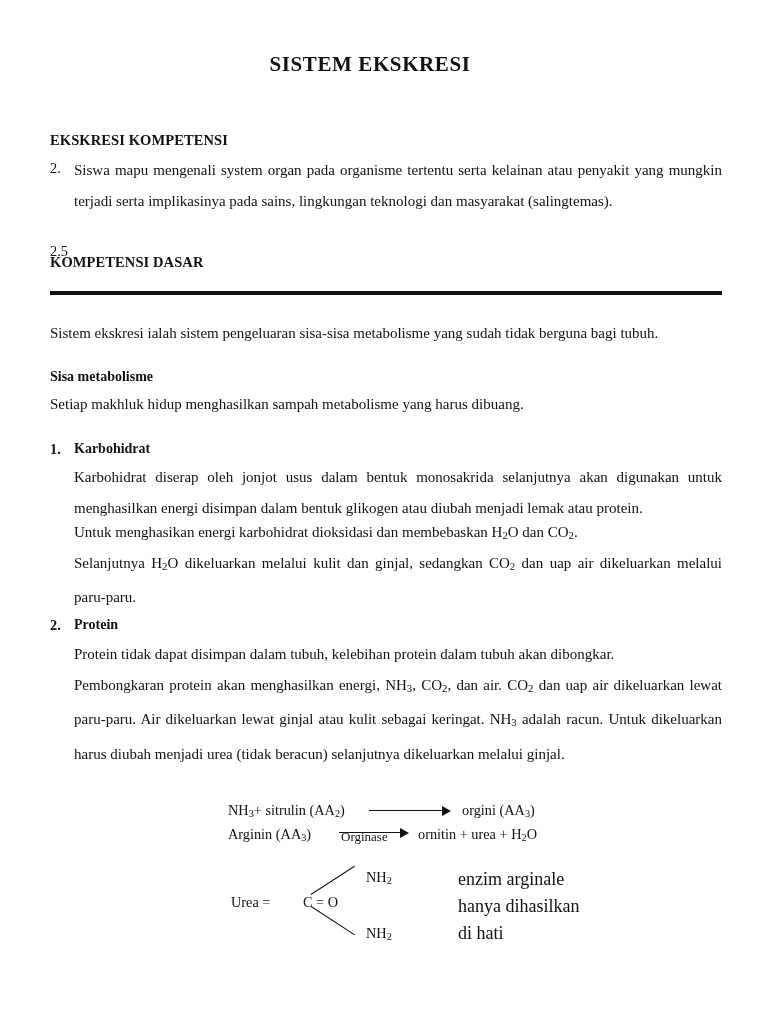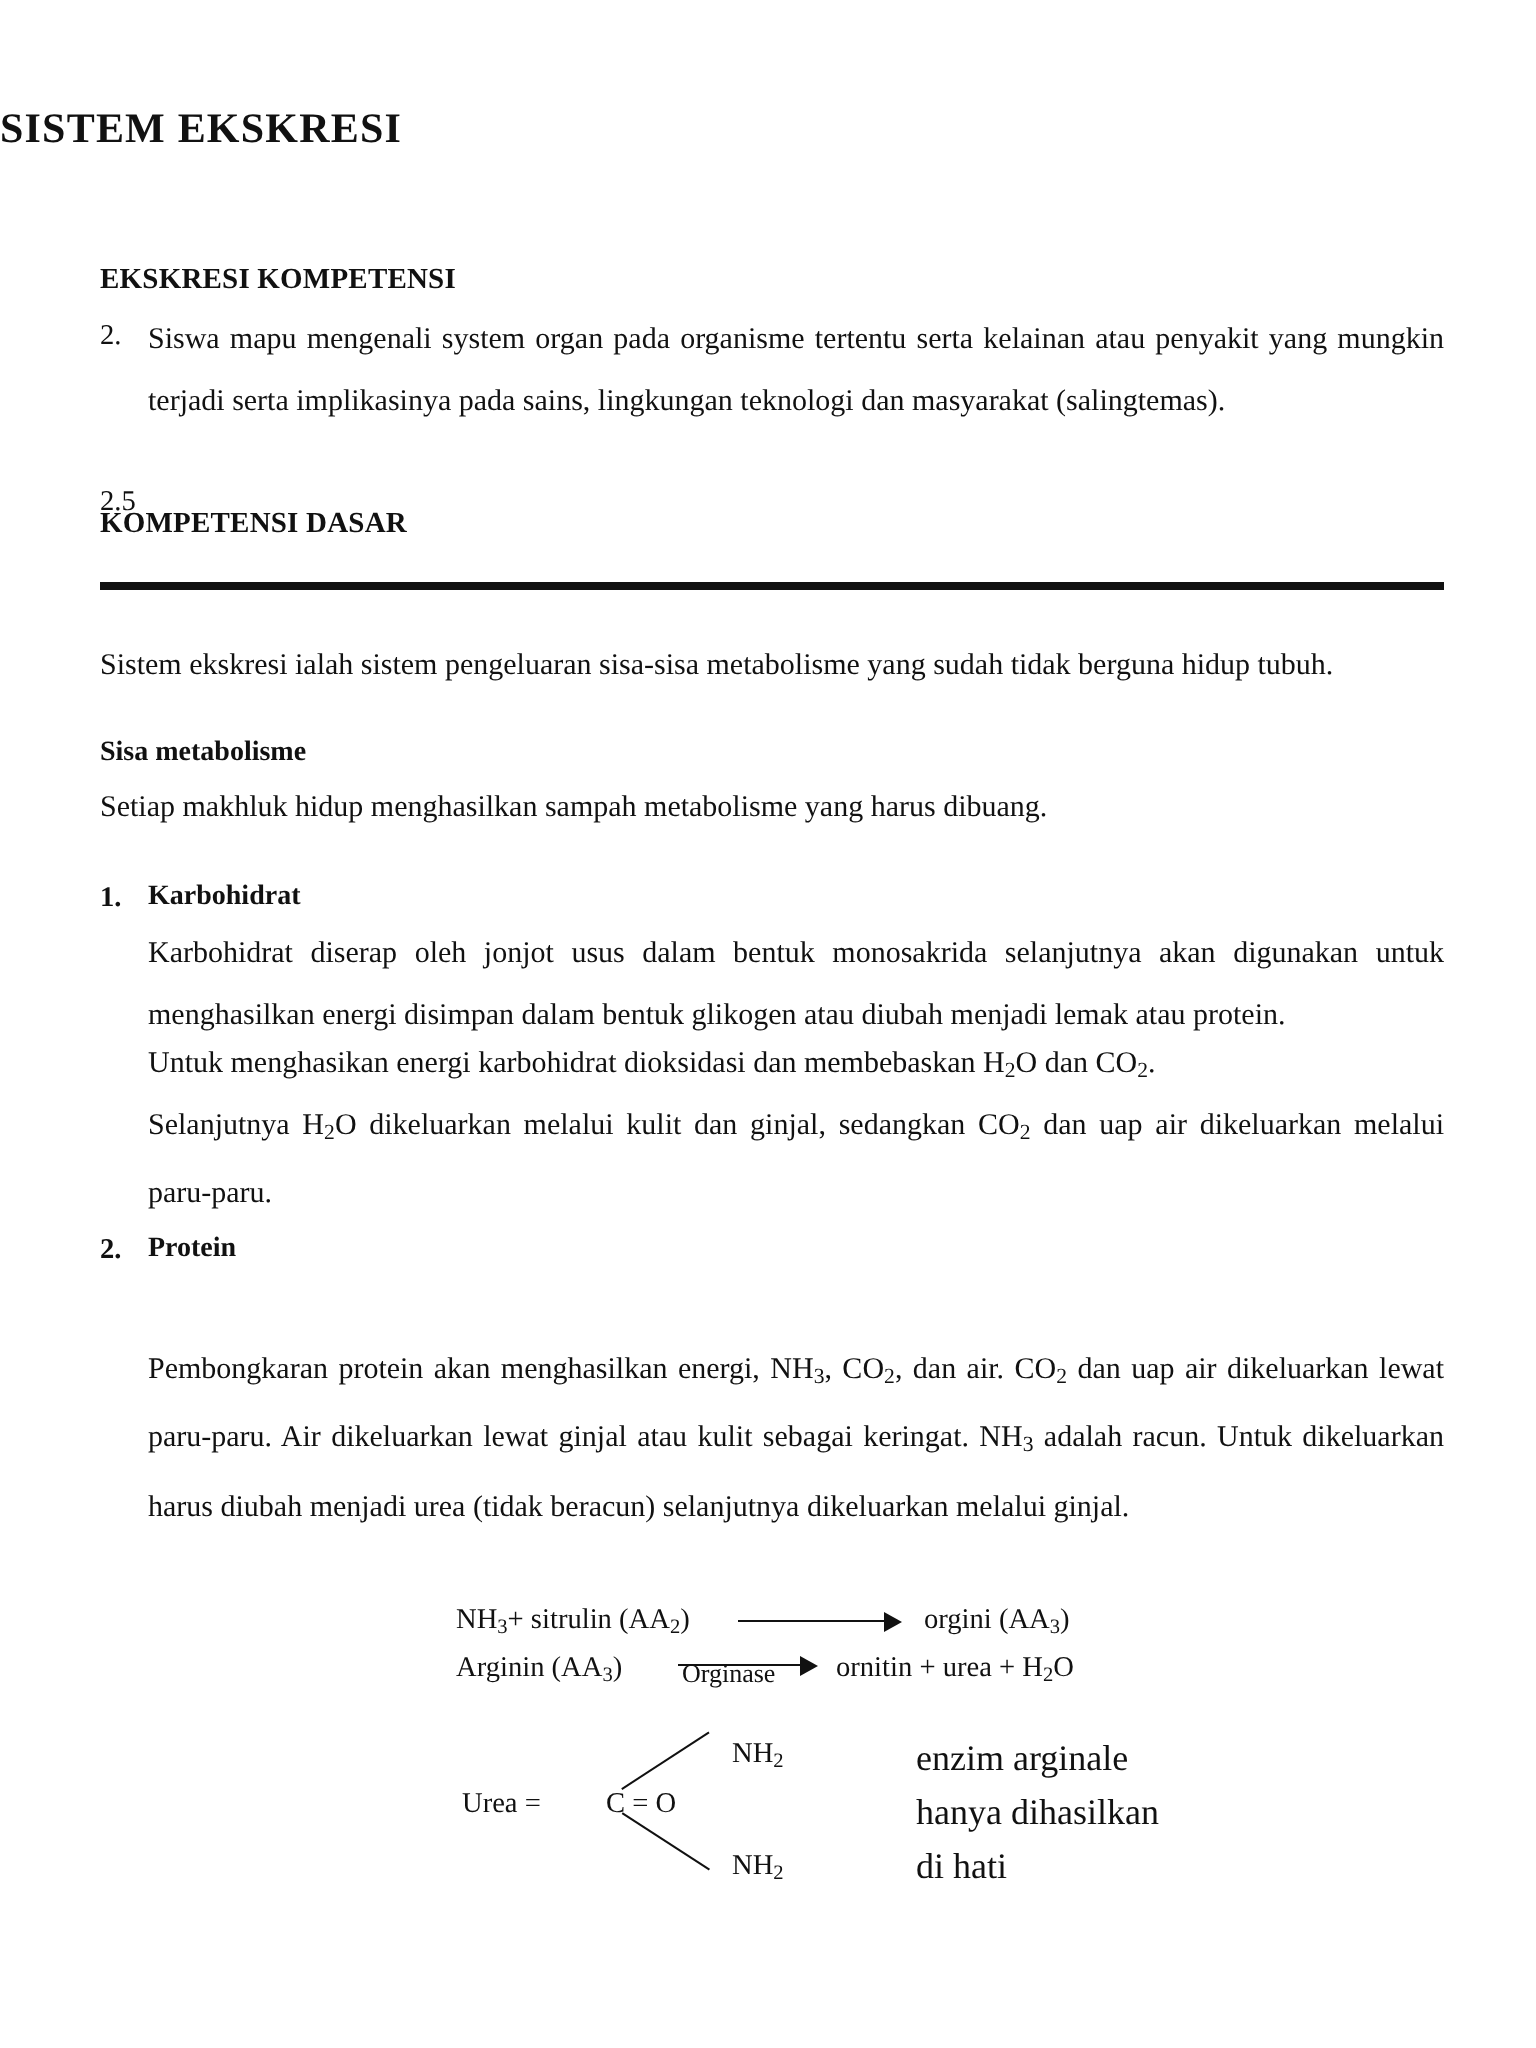--- a/index.html
+++ b/index.html
@@ -19,20 +19,21 @@
     position: absolute;
     left: 0; top: 0;
     width: 768px;
     height: 1024px;
     padding: 0;
   }
   .doc-title {
     position: absolute;
     left: 0; top: 52px;
     width: 740px;
+    text-align: center;
     font-size: 21px;
     font-weight: bold;
     letter-spacing: 0.6px;
     font-family: "Liberation Serif", "DejaVu Serif", serif;
   }
   .heading {
     position: absolute;
     font-size: 14.5px;
     font-weight: bold;
     letter-spacing: 0.1px;
@@ -125,40 +126,41 @@
 
   <div class="para" style="left:74px; top:155px; width:648px;">Siswa mapu mengenali system organ pada organisme tertentu serta kelainan atau penyakit yang mungkin terjadi serta implikasinya pada sains, lingkungan teknologi dan masyarakat (salingtemas).</div>
 
   <div class="heading" style="left:50px; top:214px;margin-top:40px;">KOMPETENSI DASAR</div>
 
   <div class="num-marker" style="left:50px; top:243px;">2.5</div>
 
 
   <div class="rule" style="left:50px; top:291px; width:672px; height:4px;"></div>
 
-  <div class="para para-left" style="left:50px; top:318px; width:672px;">Sistem ekskresi ialah sistem pengeluaran sisa-sisa metabolisme yang sudah tidak berguna hidup tubuh.</div>
+  <div class="para para-left" style="left:50px; top:318px; width:672px;">Sistem ekskresi ialah sistem pengeluaran sisa-sisa metabolisme yang sudah tidak berguna bagi tubuh.</div>
 
   <div class="subheading" style="left:50px; top:369px;">Sisa metabolisme</div>
 
   <div class="para para-left" style="left:50px; top:389px; width:672px;">Setiap makhluk hidup menghasilkan sampah metabolisme yang harus dibuang.</div>
 
   <div class="num-marker bold" style="left:50px; top:441px;">1.</div>
 
   <div class="subheading" style="left:74px; top:441px;">Karbohidrat</div>
 
   <div class="para" style="left:74px; top:462px; width:648px;">Karbohidrat diserap oleh jonjot usus dalam bentuk monosakrida selanjutnya akan digunakan untuk menghasilkan energi disimpan dalam bentuk glikogen atau diubah menjadi lemak atau protein.</div>
 
   <div class="para para-left" style="left:74px; top:517px; width:648px;">Untuk menghasikan energi karbohidrat dioksidasi dan membebaskan H<sub>2</sub>O dan CO<sub>2</sub>.</div>
 
   <div class="para" style="left:74px; top:548px; width:648px;">Selanjutnya H<sub>2</sub>O dikeluarkan melalui kulit dan ginjal, sedangkan CO<sub>2</sub> dan uap air dikeluarkan melalui paru-paru.</div>
 
   <div class="num-marker bold" style="left:50px; top:617px;">2.</div>
 
   <div class="subheading" style="left:74px; top:617px;">Protein</div>
 
+  <div class="para para-left" style="left:74px; top:639px; width:648px;">Protein tidak dapat disimpan dalam tubuh, kelebihan protein dalam tubuh akan dibongkar.</div>
 
   <div class="para" style="left:74px; top:670px; width:648px;">Pembongkaran protein akan menghasilkan energi, NH<sub>3</sub>, CO<sub>2</sub>, dan air. CO<sub>2</sub> dan uap air dikeluarkan lewat paru-paru. Air dikeluarkan lewat ginjal atau kulit sebagai keringat. NH<sub>3</sub> adalah racun. Untuk dikeluarkan harus diubah menjadi urea (tidak beracun) selanjutnya dikeluarkan melalui ginjal.</div>
 
 
   <div class="eq-line" style="left:228px; top:802px;">NH<sub>3</sub>+ sitrulin (AA<sub>2</sub>)</div>
 
   <div class="arrow" style="left:369px; top:806px; width:84px;">
     <div class="shaft" style="width:75px;"></div>
     <div class="head" style="left:73px;"></div>
   </div>

